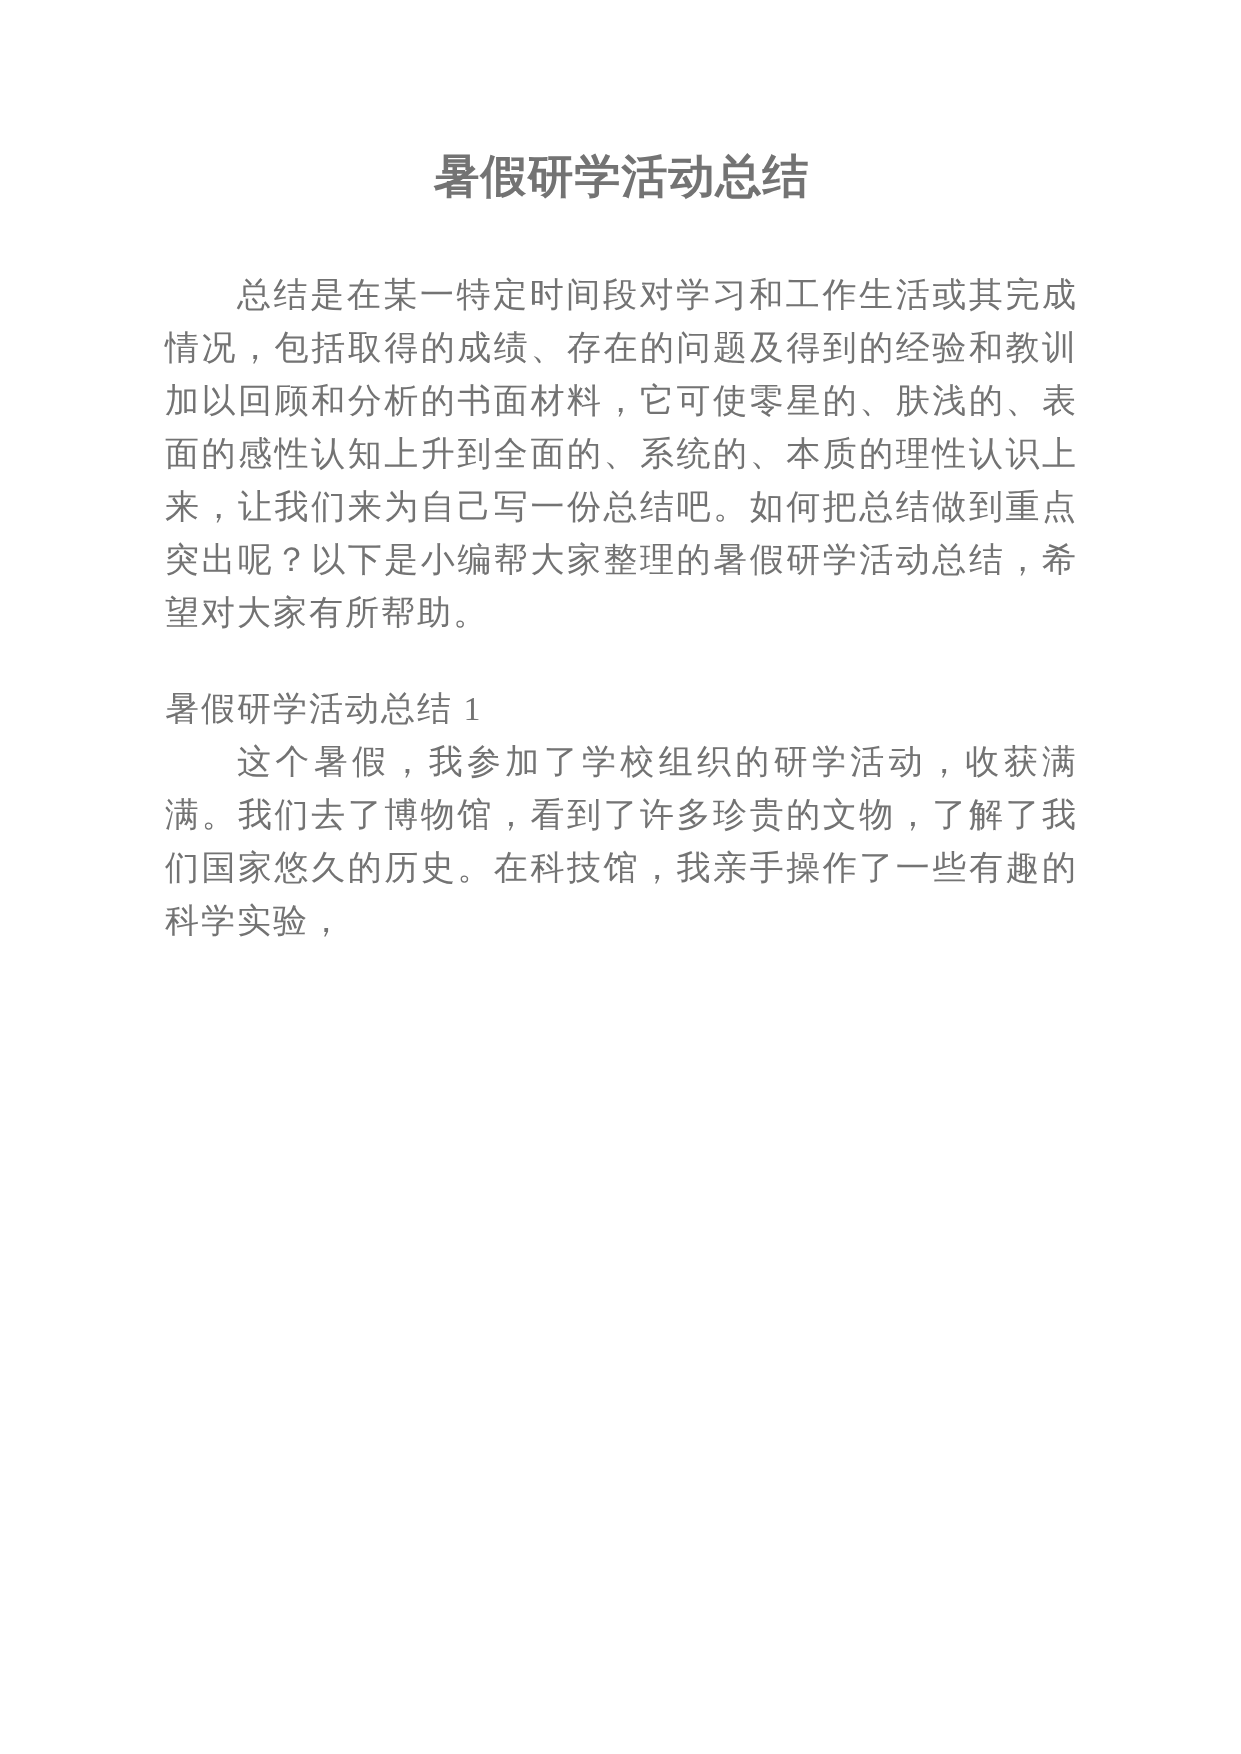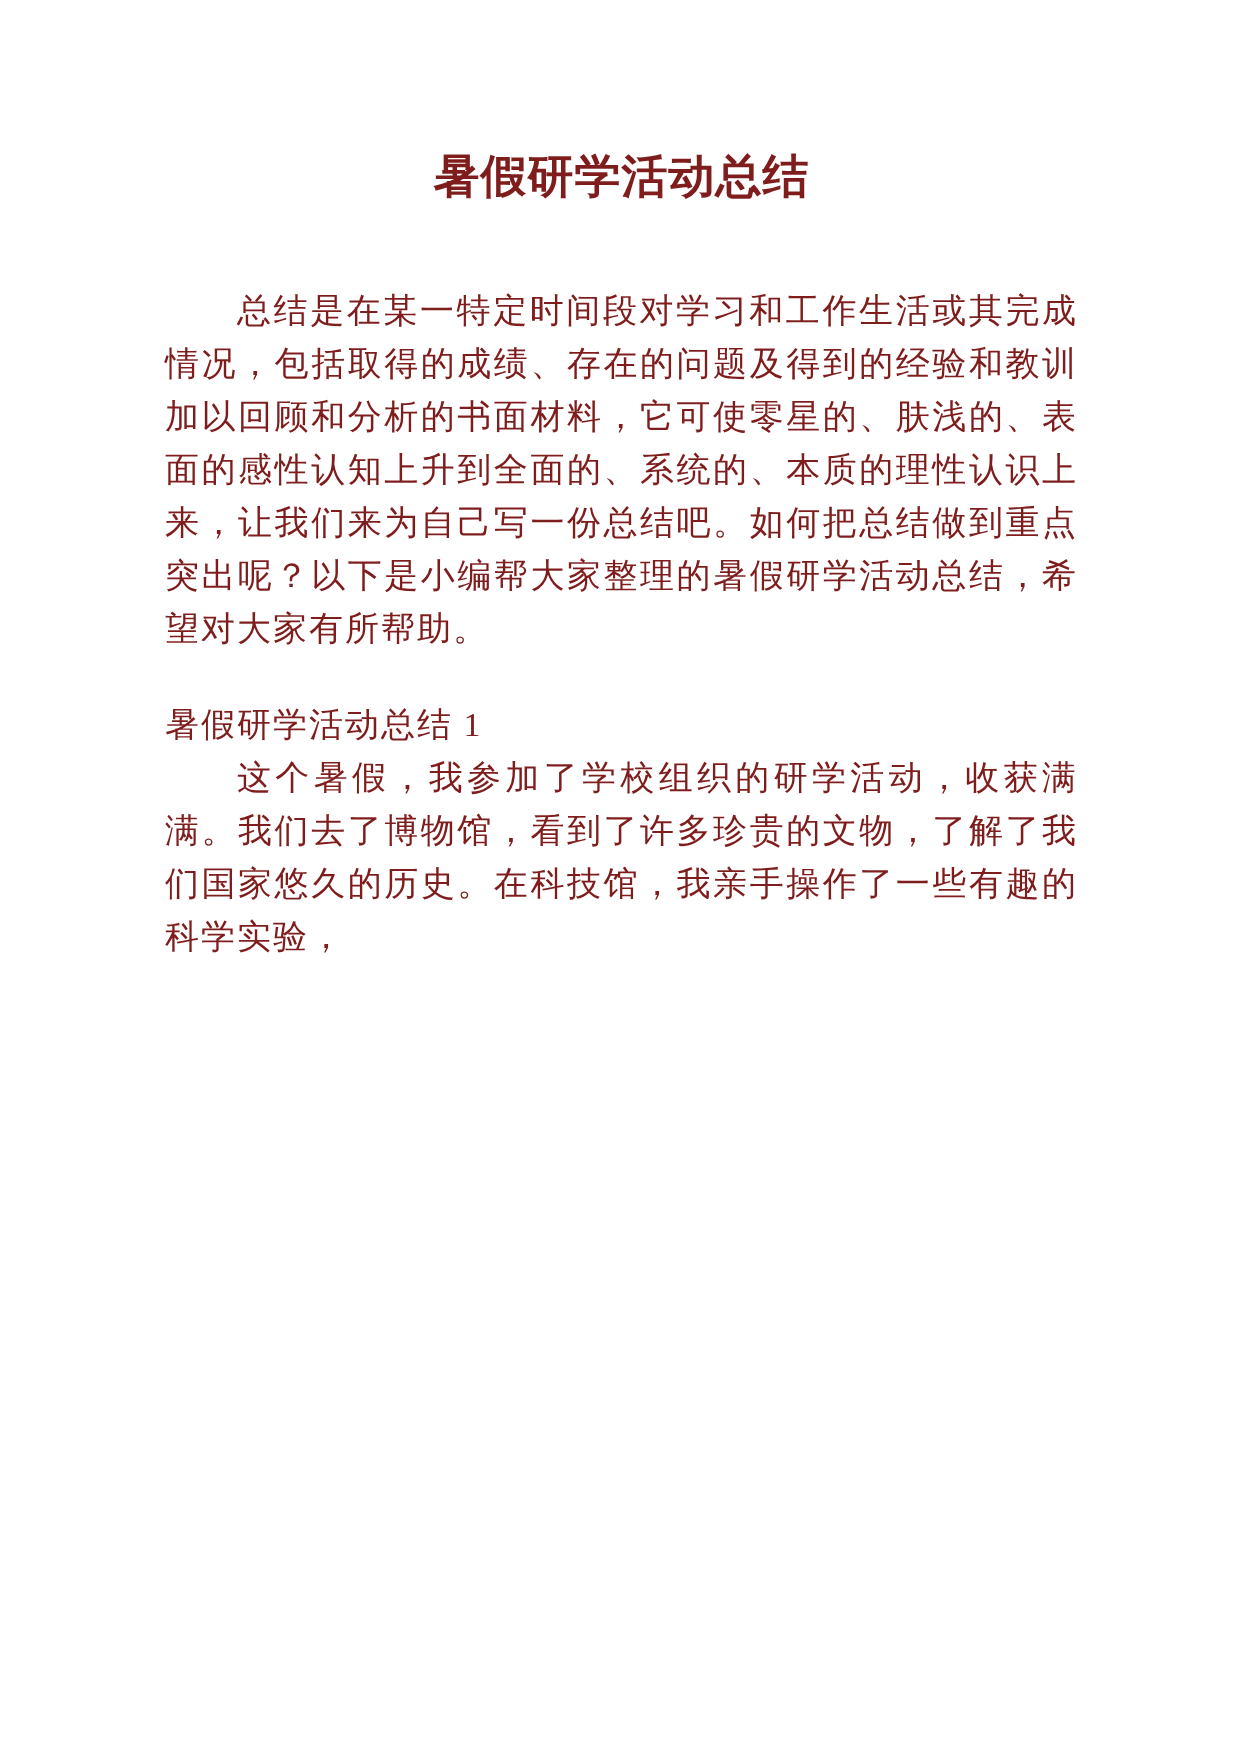--- a/index.html
+++ b/index.html
@@ -8,21 +8,21 @@
     background: #e8e8e8;
   }
   .page {
     position: relative;
     width: 1241px;
     height: 1754px;
     margin: 0 auto;
     background: #ffffff;
     overflow: hidden;
     font-family: "Liberation Serif", "DejaVu Serif", serif;
-    color: #7f1d1d;
+    color: #737373;
     box-sizing: border-box;
     padding: 0 163px 0 165px;
   }
   .doc-title {
     margin: 148px 0 0 0;
     font-size: 46px;
     line-height: 58px;
     font-weight: 700;
     text-align: center;
     letter-spacing: 1px;
@@ -33,21 +33,21 @@
     font-size: 34px;
     line-height: 53px;
     letter-spacing: 2px;
     text-align: justify;
     text-justify: inter-ideograph;
   }
   .indent {
     text-indent: 72px;
   }
   .intro {
-    margin-top: 78px;
+    margin-top: 62px;
   }
   .section-heading {
     margin-top: 43px;
     text-align: left;
     text-indent: 0;
   }
 </style>
 </head>
 <body>
 

